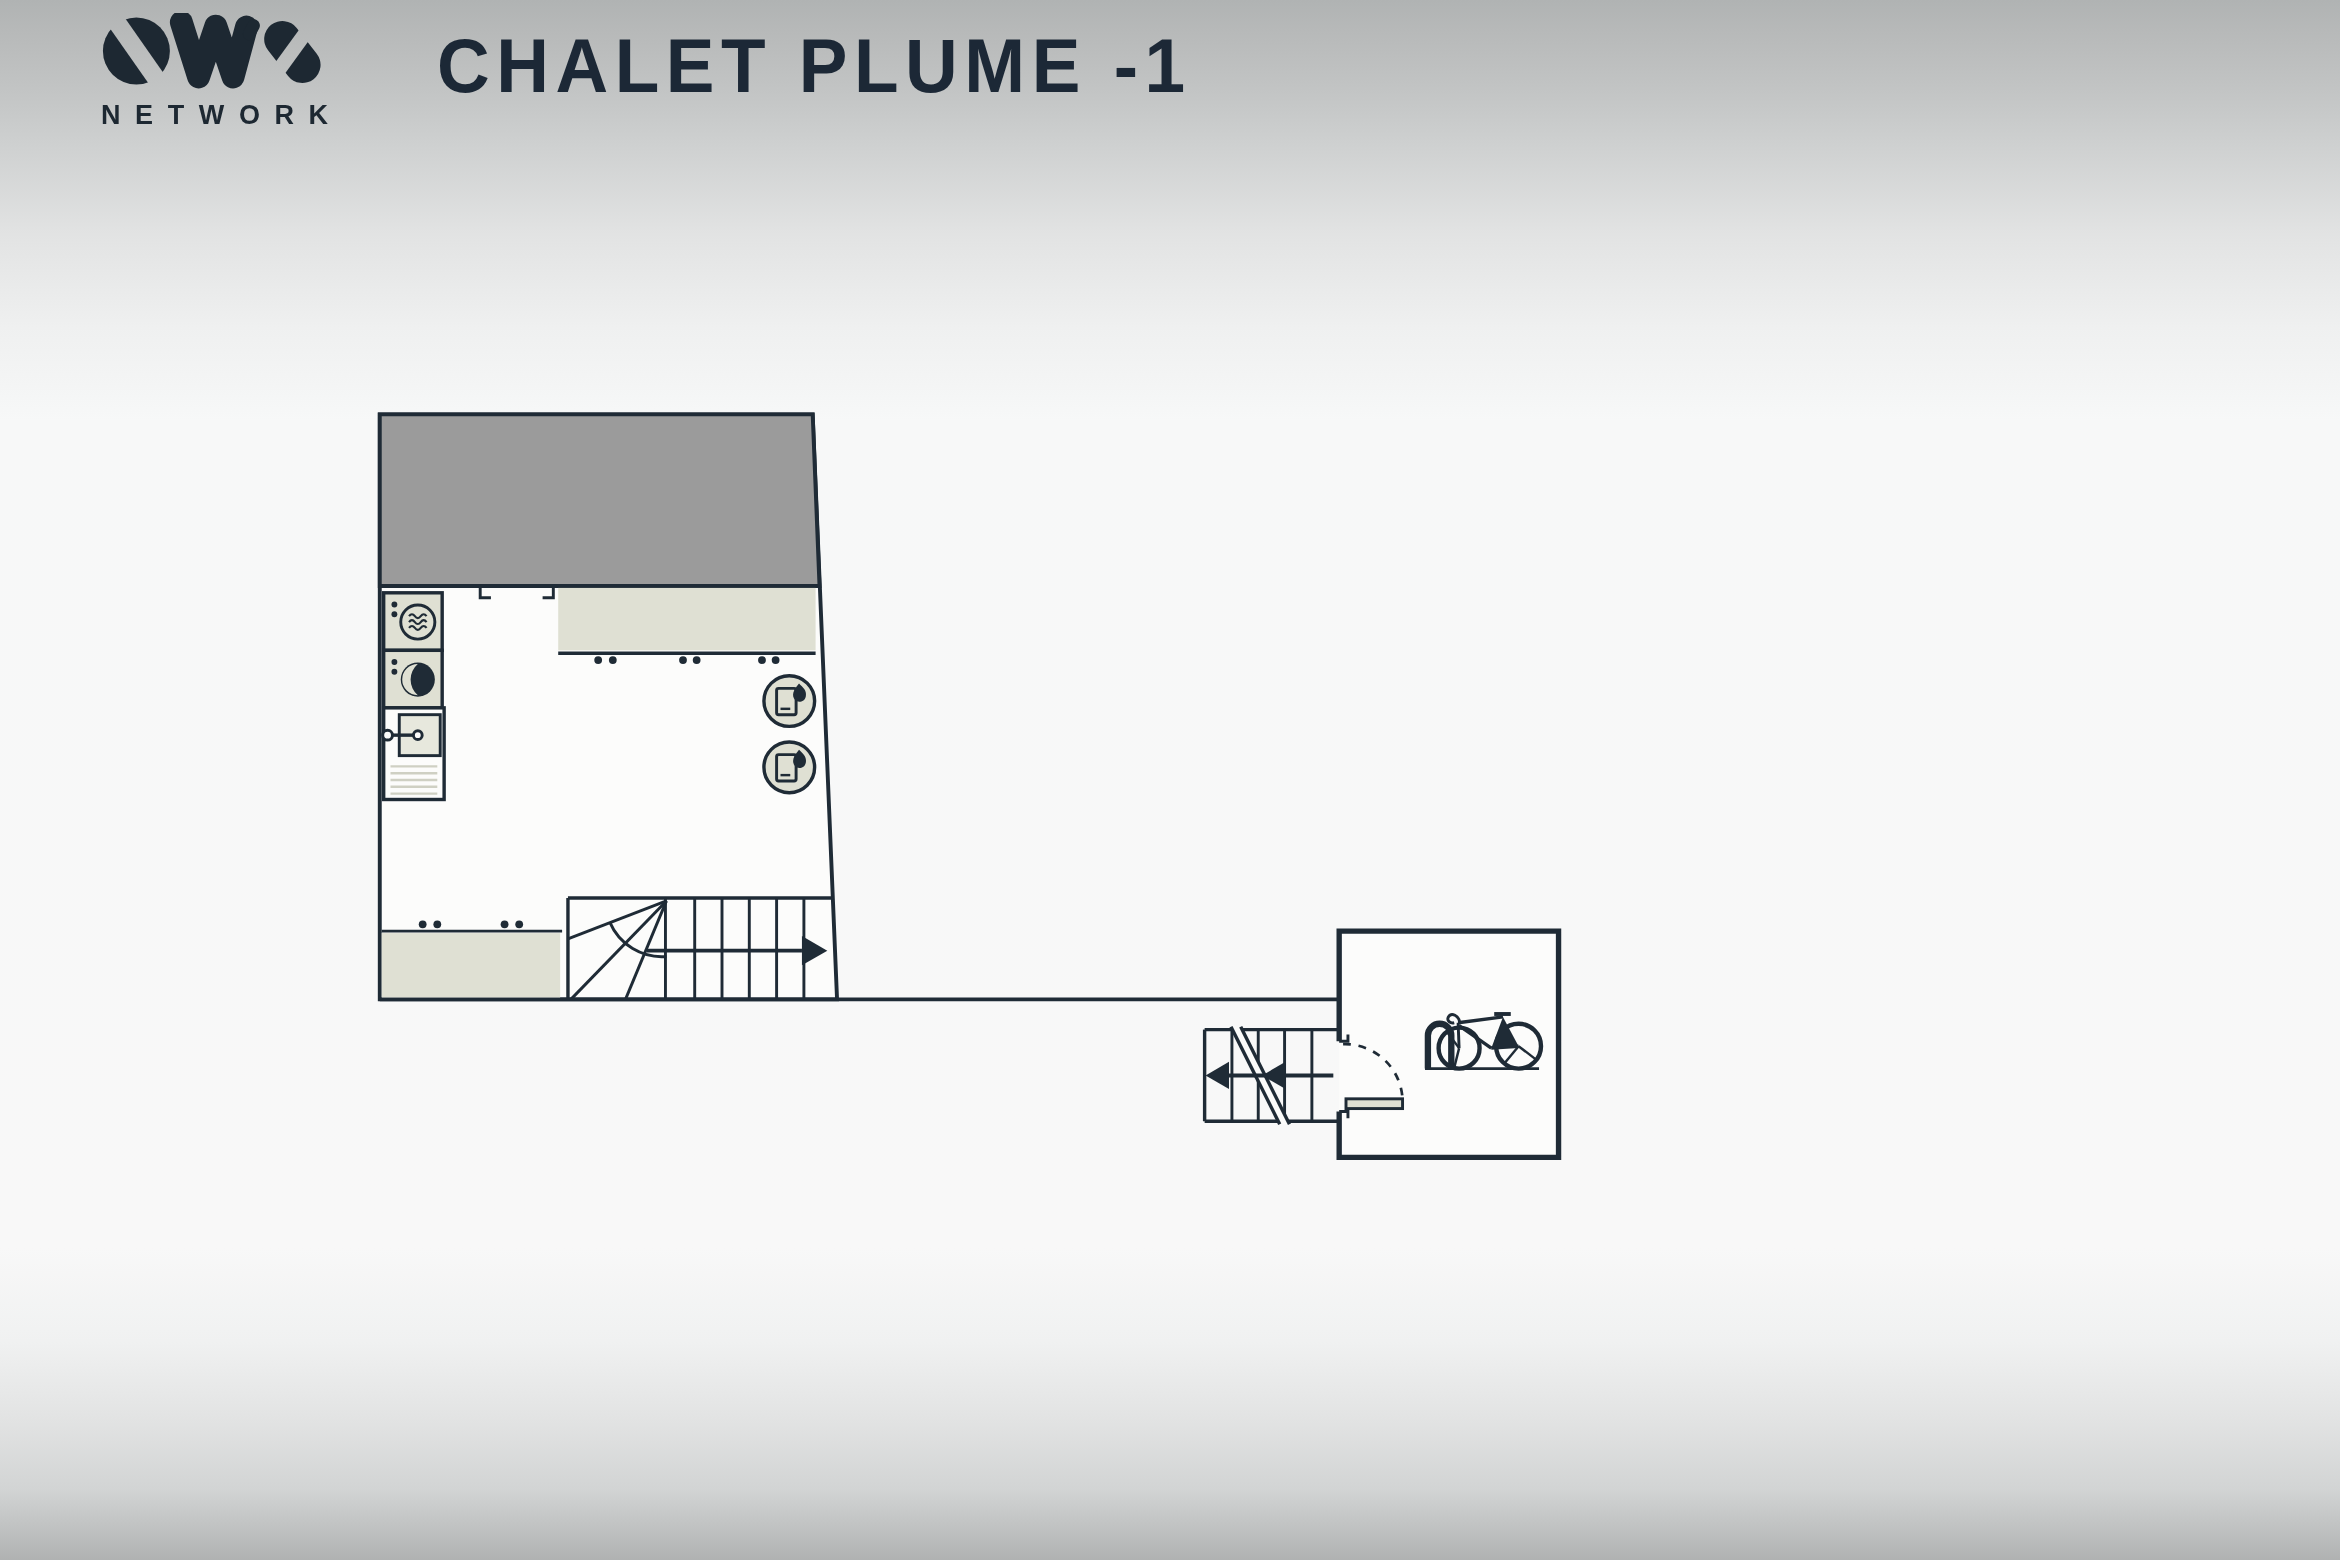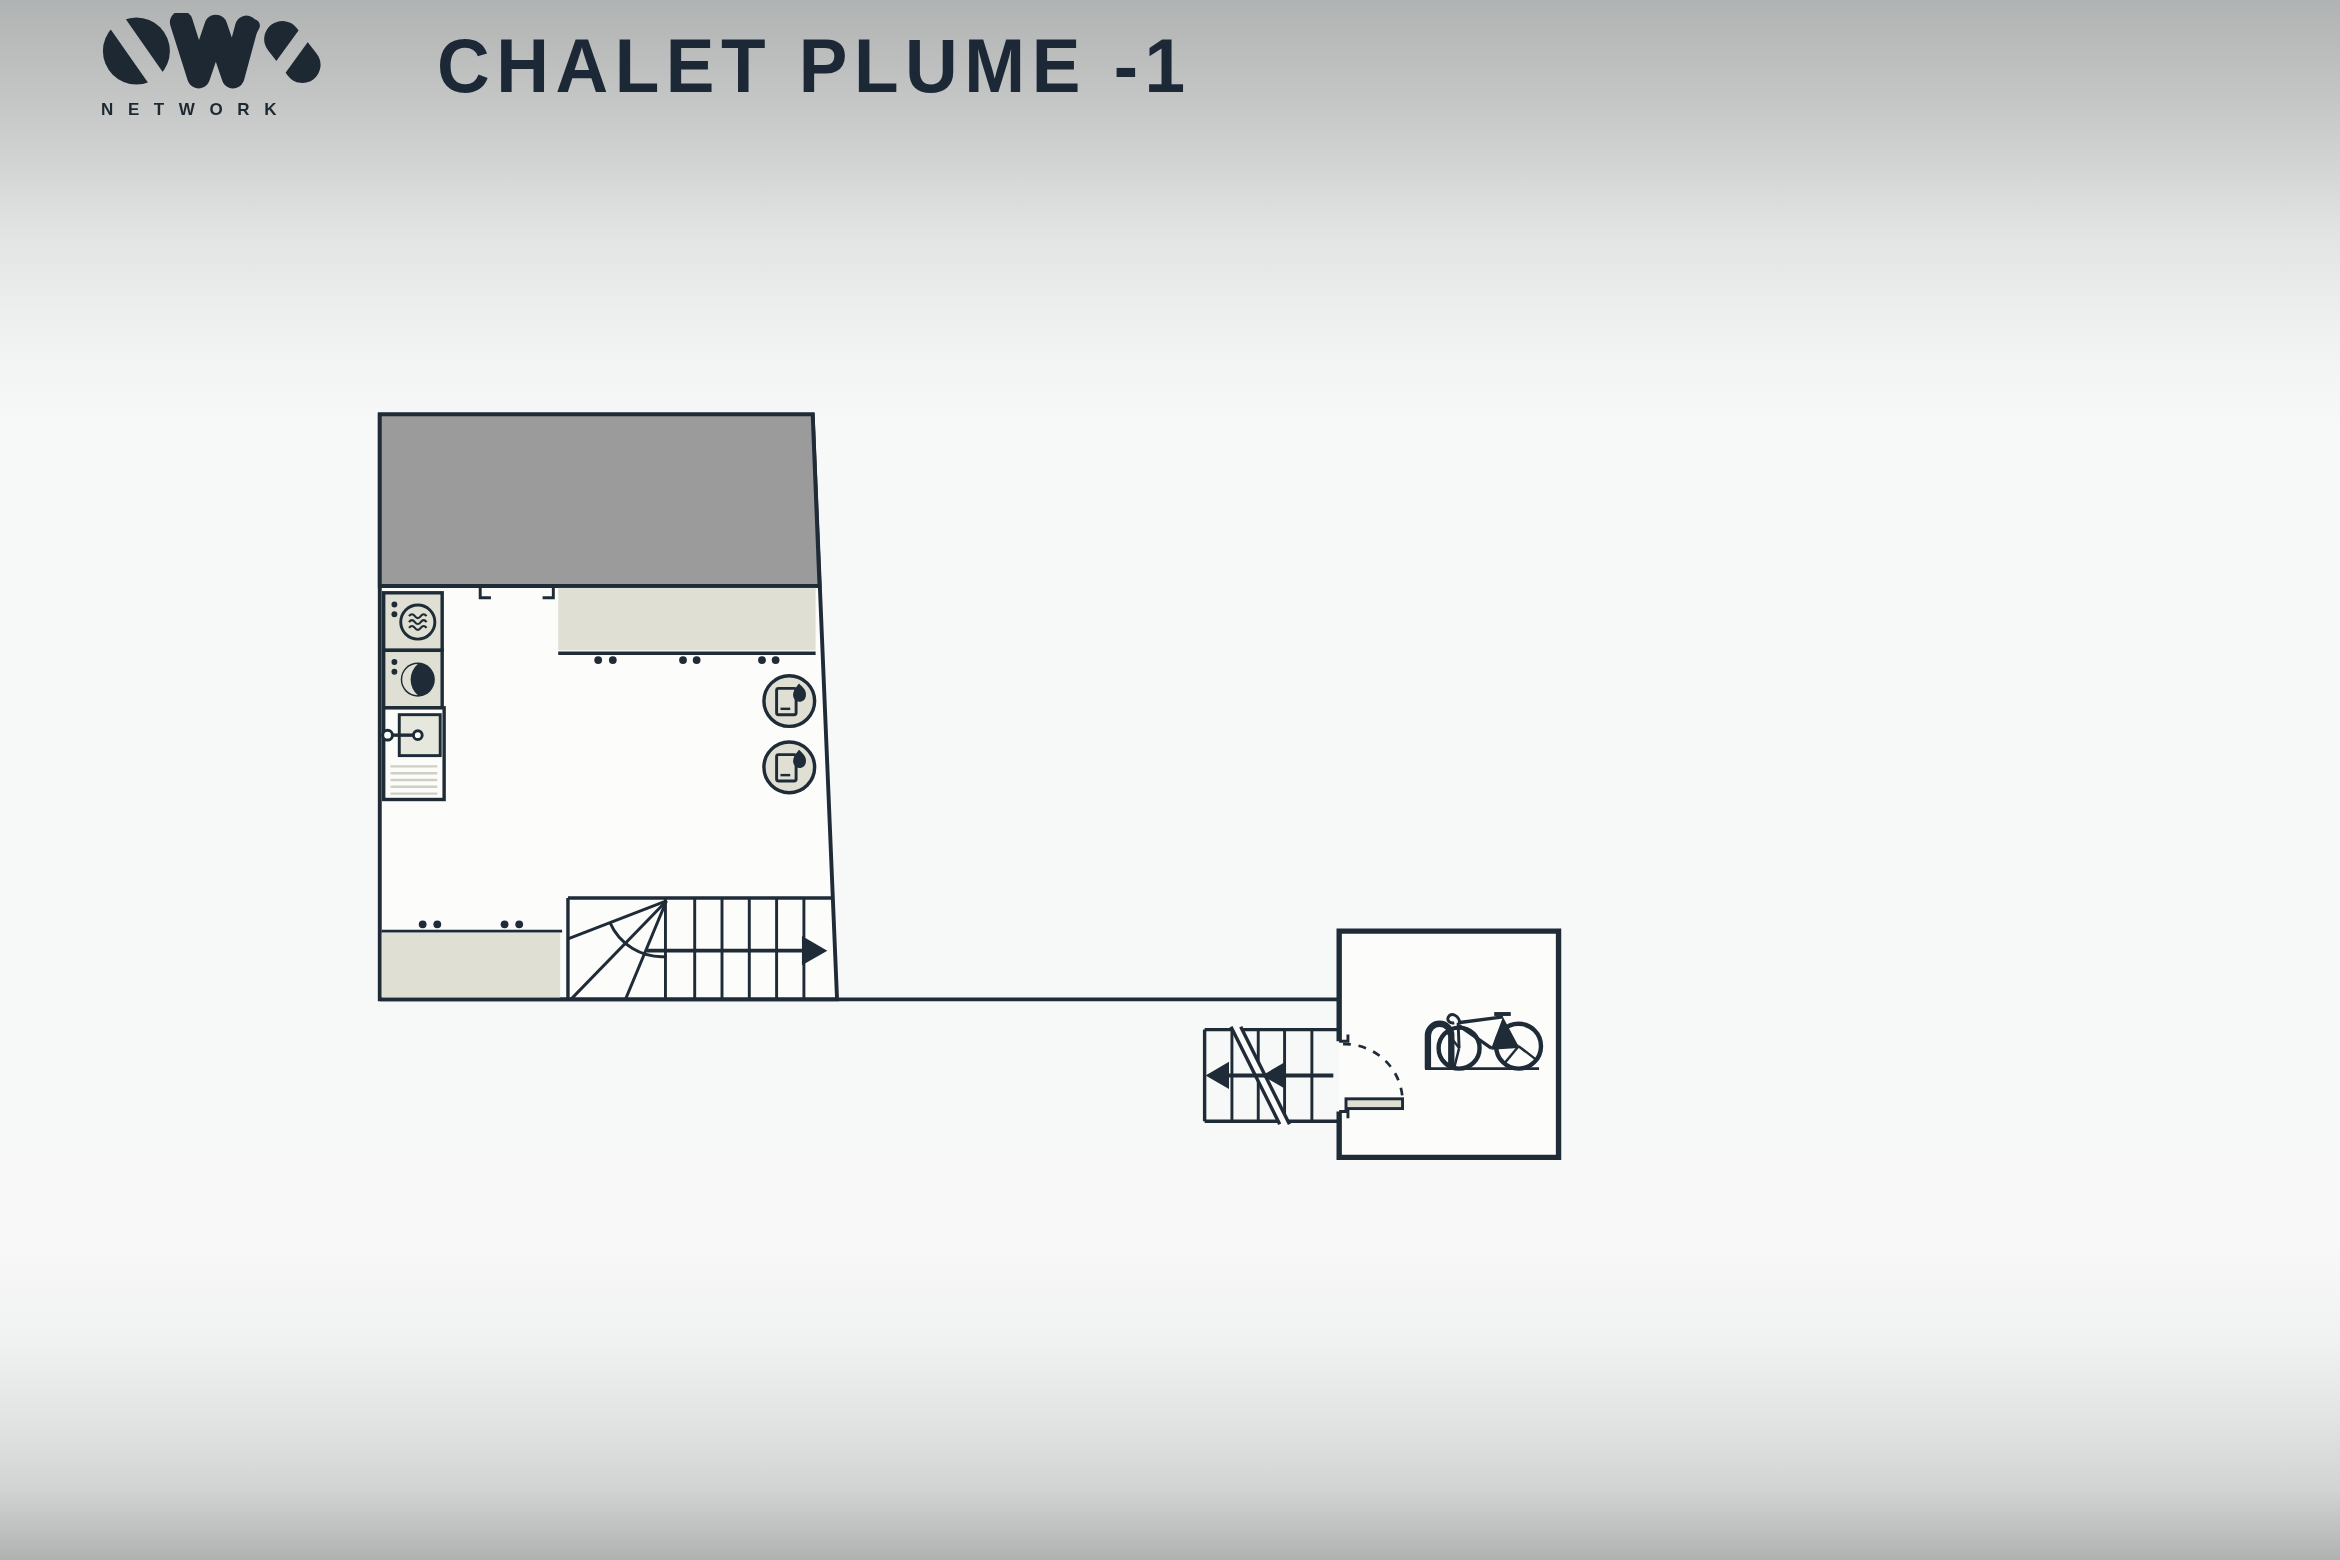--- a/index.html
+++ b/index.html
@@ -8,21 +8,21 @@
     font-family:"Liberation Sans",sans-serif;
     background:linear-gradient(to bottom,
       #b0b3b3 0%, #b7b9b9 2%, #c3c5c5 6%, #cfd1d1 9.5%,
       #e2e3e3 15%, #eff0f0 21%, #f7f8f8 27%,
       #f8f8f8 80%, #f0f1f1 86%, #e2e3e3 91%,
       #d2d4d4 95.5%, #b0b2b2 100%);
   }
   .logo-block{position:absolute;left:101px;top:12.7px;width:234px;}
   .logo-mark{display:block;}
   .logo-word{
-    margin-top:9.8px;font-size:17px;font-weight:700;letter-spacing:14.6px;
+    margin-top:9.8px;font-size:27px;font-weight:700;letter-spacing:14.6px;
     color:#1d2832;white-space:nowrap;
   }
   .page-title{
     position:absolute;left:437px;top:21.5px;
     font-size:76px;font-weight:800;letter-spacing:6.8px;
     color:#1c2836;white-space:nowrap;transform:scaleX(.96);transform-origin:left top;
   }
   .plan-svg{position:absolute;left:0;top:0;}
 </style>
 </head>

